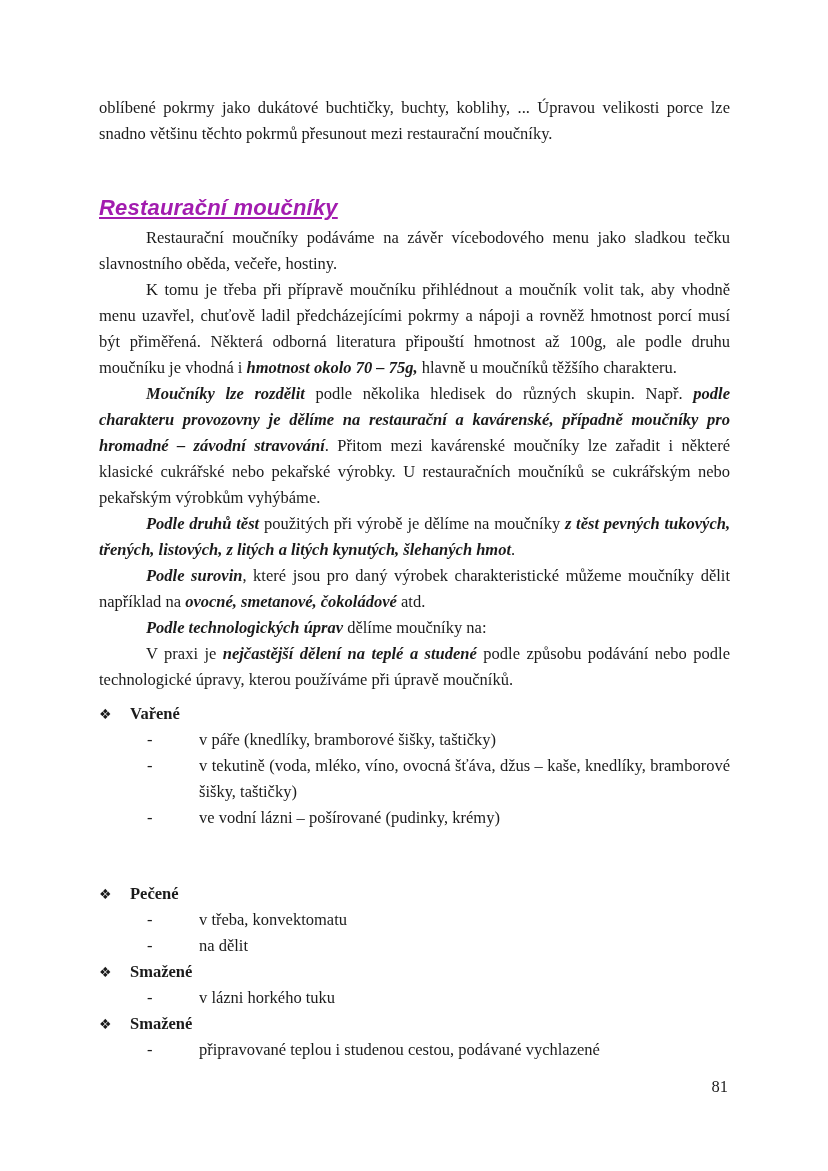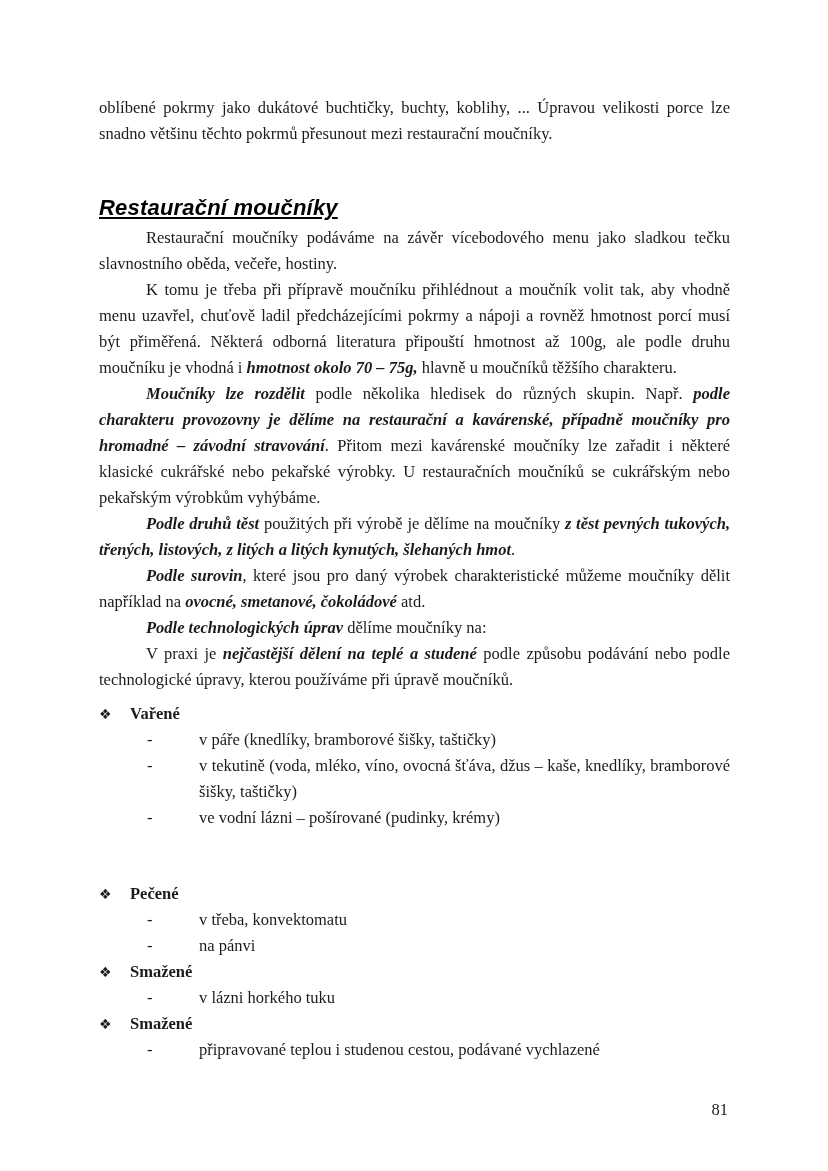--- a/index.html
+++ b/index.html
@@ -24,21 +24,21 @@
   p.indent { text-indent: 47px; }
   .b { font-weight: 700; font-style: italic; }
   h1.heading {
     font-family: "Liberation Sans", sans-serif;
     font-size: 22px;
     font-weight: 700;
     font-style: italic;
     text-decoration: underline;
     margin: 46px 0 2px 0;
     line-height: 30px;
-    color: #000000;
+    color: #a21caf;
     letter-spacing: 0.2px;
   }
   .list { margin-top: 8px; }
   .group-title {
     display: flex;
     font-weight: 700;
     font-size: 16.5px;
     line-height: 26px;
   }
   .group-marker {
@@ -51,21 +51,21 @@
     display: flex;
     margin-left: 48px;
     font-size: 16.5px;
     line-height: 26px;
   }
   .dash { width: 29px; flex: 0 0 29px; }
   .sub-text { flex: 1; text-align: justify; margin-left: 23px; }
   .spacer { height: 50px; }
   .page-number {
     position: absolute;
-    top: 1100px;
+    top: 1077px;
     right: 100px;
     font-size: 16.5px;
     color: #1b1b1b;
   }
 </style>
 </head>
 <body>
 
 <div class="page">
 
@@ -131,21 +131,21 @@
       <div class="group-title">
         <span class="group-marker">❖</span>
         <span>Pečené</span>
       </div>
       <div class="sub-item">
         <span class="dash">-</span>
         <span class="sub-text">v třeba, konvektomatu</span>
       </div>
       <div class="sub-item">
         <span class="dash">-</span>
-        <span class="sub-text">na pánvi</span>
+        <span class="sub-text">na dělit</span>
       </div>
     </div>
 
     <div class="group">
       <div class="group-title">
         <span class="group-marker">❖</span>
         <span>Smažené</span>
       </div>
       <div class="sub-item">
         <span class="dash">-</span>

